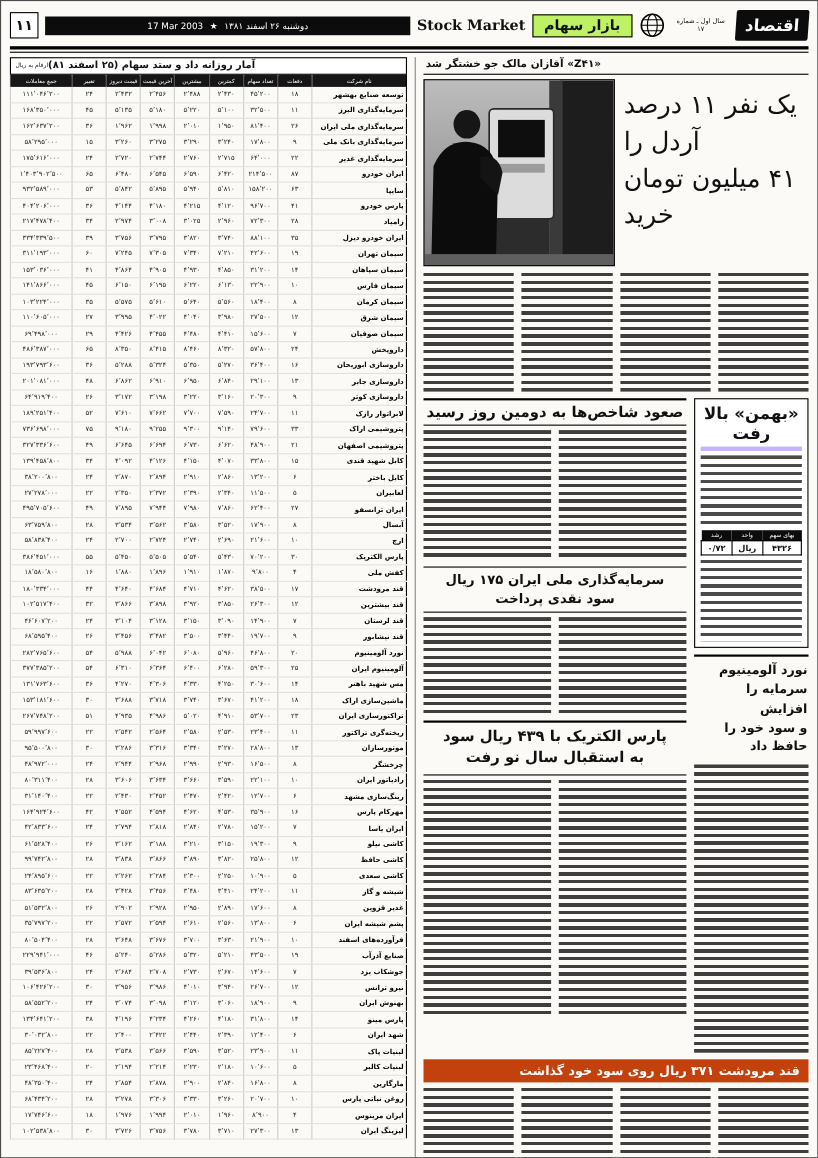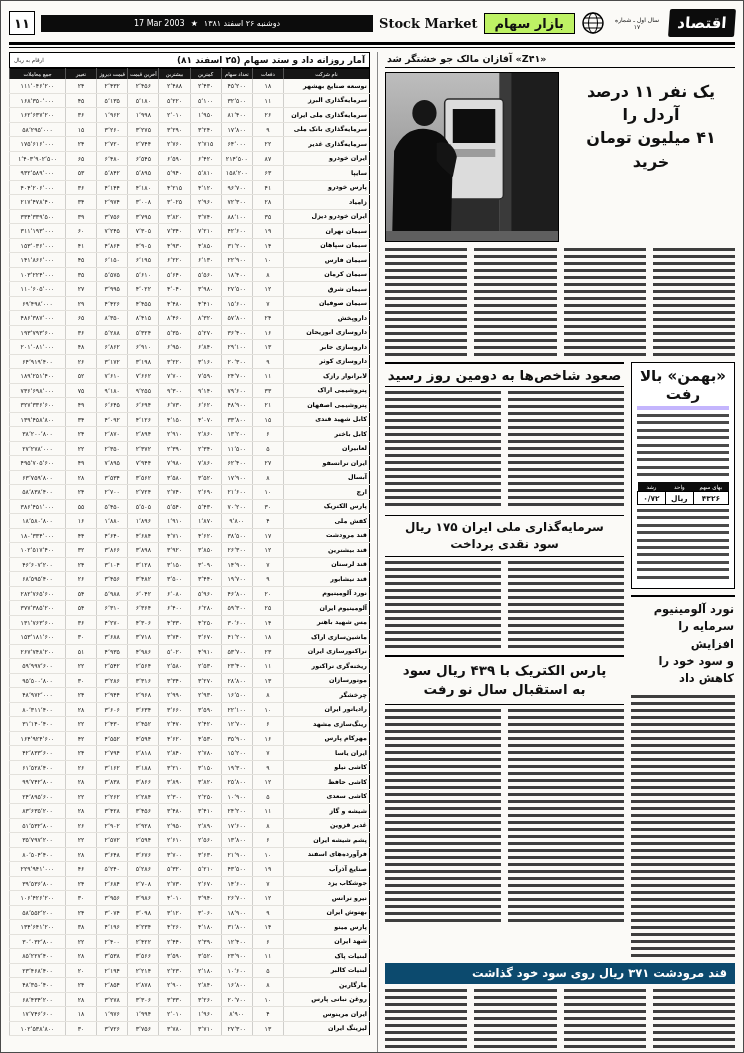--- a/index.html
+++ b/index.html
@@ -30,47 +30,47 @@
   .tablewrap{flex:1;min-width:0;}
   
   .ft{background-image:repeating-linear-gradient(to bottom,#3e3e3e 0,#3e3e3e 3.1px,transparent 3.1px,transparent 7px);}
   .ft.short{background-image:repeating-linear-gradient(to bottom,#4a4a4a 0,#4a4a4a 3px,transparent 3px,transparent 7.4px);}
   .cols{display:flex;gap:7px;}
   .cols>div{flex:1;}
   
   .kicker{font-size:9.5px;font-weight:bold;text-align:left;border-bottom:1px solid #000;
     padding:1px 2px 3px;margin-bottom:4px;direction:rtl;}
   .leadrow{display:flex;gap:8px;margin-bottom:6px;}
-  .lead-headline{width:168px;flex:0 0 auto;font-weight:bold;font-size:16px;
-    line-height:1.45;text-align:center;padding-top:8px;}
+  .lead-headline{width:168px;flex:0 0 auto;font-weight:normal;font-size:23px;
+    line-height:1.45;text-align:left;padding-top:8px;}
   .photo{flex:1;border:1px solid #000;height:168px;overflow:hidden;background:#9a9a9a;}
   .strip{margin:2px 0 6px;}
   .midrow{display:flex;gap:7px;}
   .midmain{flex:1;min-width:0;}
   .sidebarcol{width:104px;flex:0 0 auto;}
   .h-indices{font-weight:bold;font-size:13.5px;text-align:center;
     border-top:2.5px solid #000;border-bottom:1px solid #000;padding:3px 0;margin-bottom:4px;}
   .h-center{font-weight:bold;font-size:12px;text-align:center;line-height:1.4;
     border-top:1.5px solid #000;border-bottom:1px solid #000;padding:3px 0;margin:6px 0 4px;}
   .h-pars{font-weight:bold;font-size:13.5px;text-align:center;line-height:1.45;
     border-top:2.5px solid #000;border-bottom:1px solid #000;padding:4px 0;margin:6px 0 4px;}
   .bahmanbox{border:1.2px solid #000;padding:4px 5px 5px;background:#fff;}
   .bahman-title{font-weight:bold;font-size:15px;text-align:center;
     border-bottom:4px solid #c4b5fd;padding-bottom:3px;margin-bottom:4px;}
   .mini{width:100%;border-collapse:collapse;margin:4px 0;}
   .mini th{background:#0c0c0c;color:#fff;font-size:5.5px;font-weight:normal;padding:1.5px 1px;}
   .mini td{border:1px solid #000;font-size:7.5px;text-align:center;padding:1.5px 1px;font-weight:bold;}
   .h-noord{font-weight:bold;font-size:11.5px;line-height:1.5;text-align:right;
     border-top:2px solid #000;padding:4px 1px 5px;margin-top:6px;}
-  .blackbar{background:#0c4a6e;color:#fff;font-weight:bold;font-size:11.5px;
+  .blackbar{background:#c2410c;color:#fff;font-weight:bold;font-size:11.5px;
     padding:3px 8px 4px;margin:6px 0 5px;text-align:right;}
   
   .tbl-titlebar{border:1.5px solid #000;display:flex;align-items:center;
     padding:2px 4px;margin-bottom:0;background:#fff;}
-  .tbl-title{flex:1;text-align:right;font-weight:bold;font-size:9px;}
+  .tbl-title{flex:1;text-align:left;font-weight:bold;font-size:9px;}
   .tbl-note{font-size:5.5px;color:#222;}
   table.stocks{width:100%;border-collapse:collapse;border:1px solid #000;table-layout:fixed;}
   table.stocks th{background:#161616;color:#fff;font-size:5.2px;font-weight:normal;
     padding:2px 1px;border-left:1px solid #555;}
   table.stocks td{font-size:6.2px;height:13.5px;padding:0 2px;text-align:center;
     border-left:1px solid #cfcecb;border-bottom:1px solid #e3e1dc;
     white-space:nowrap;overflow:hidden;color:#1c1c1c;}
   table.stocks td.cname{text-align:right;font-weight:bold;font-size:6.4px;color:#000;}
   table.stocks col.c-name{width:86px;}
   table.stocks col.c-sum{width:56px;}
@@ -165,21 +165,21 @@
                 <td>۰/۷۲</td>
               </tr>
             </tbody>
               </table>
             <div class="ft short" style="height:74px;"></div>
           </div>
 
           <div class="h-noord">
             <div>نورد آلومینیوم</div>
             <div>سرمایه را افزایش</div>
-            <div>و سود خود را کاهش داد</div>
+            <div>و سود خود را حافظ داد</div>
           </div>
           <div class="ft" style="height:262px;margin-top:3px;"></div>
         </div>
 
         <div class="midmain">
           <div class="h-indices">صعود شاخص‌ها به دومین روز رسید</div>
           <div class="cols">
             <div class="ft" style="height:118px;"></div>
             <div class="ft" style="height:118px;"></div>
           </div>

